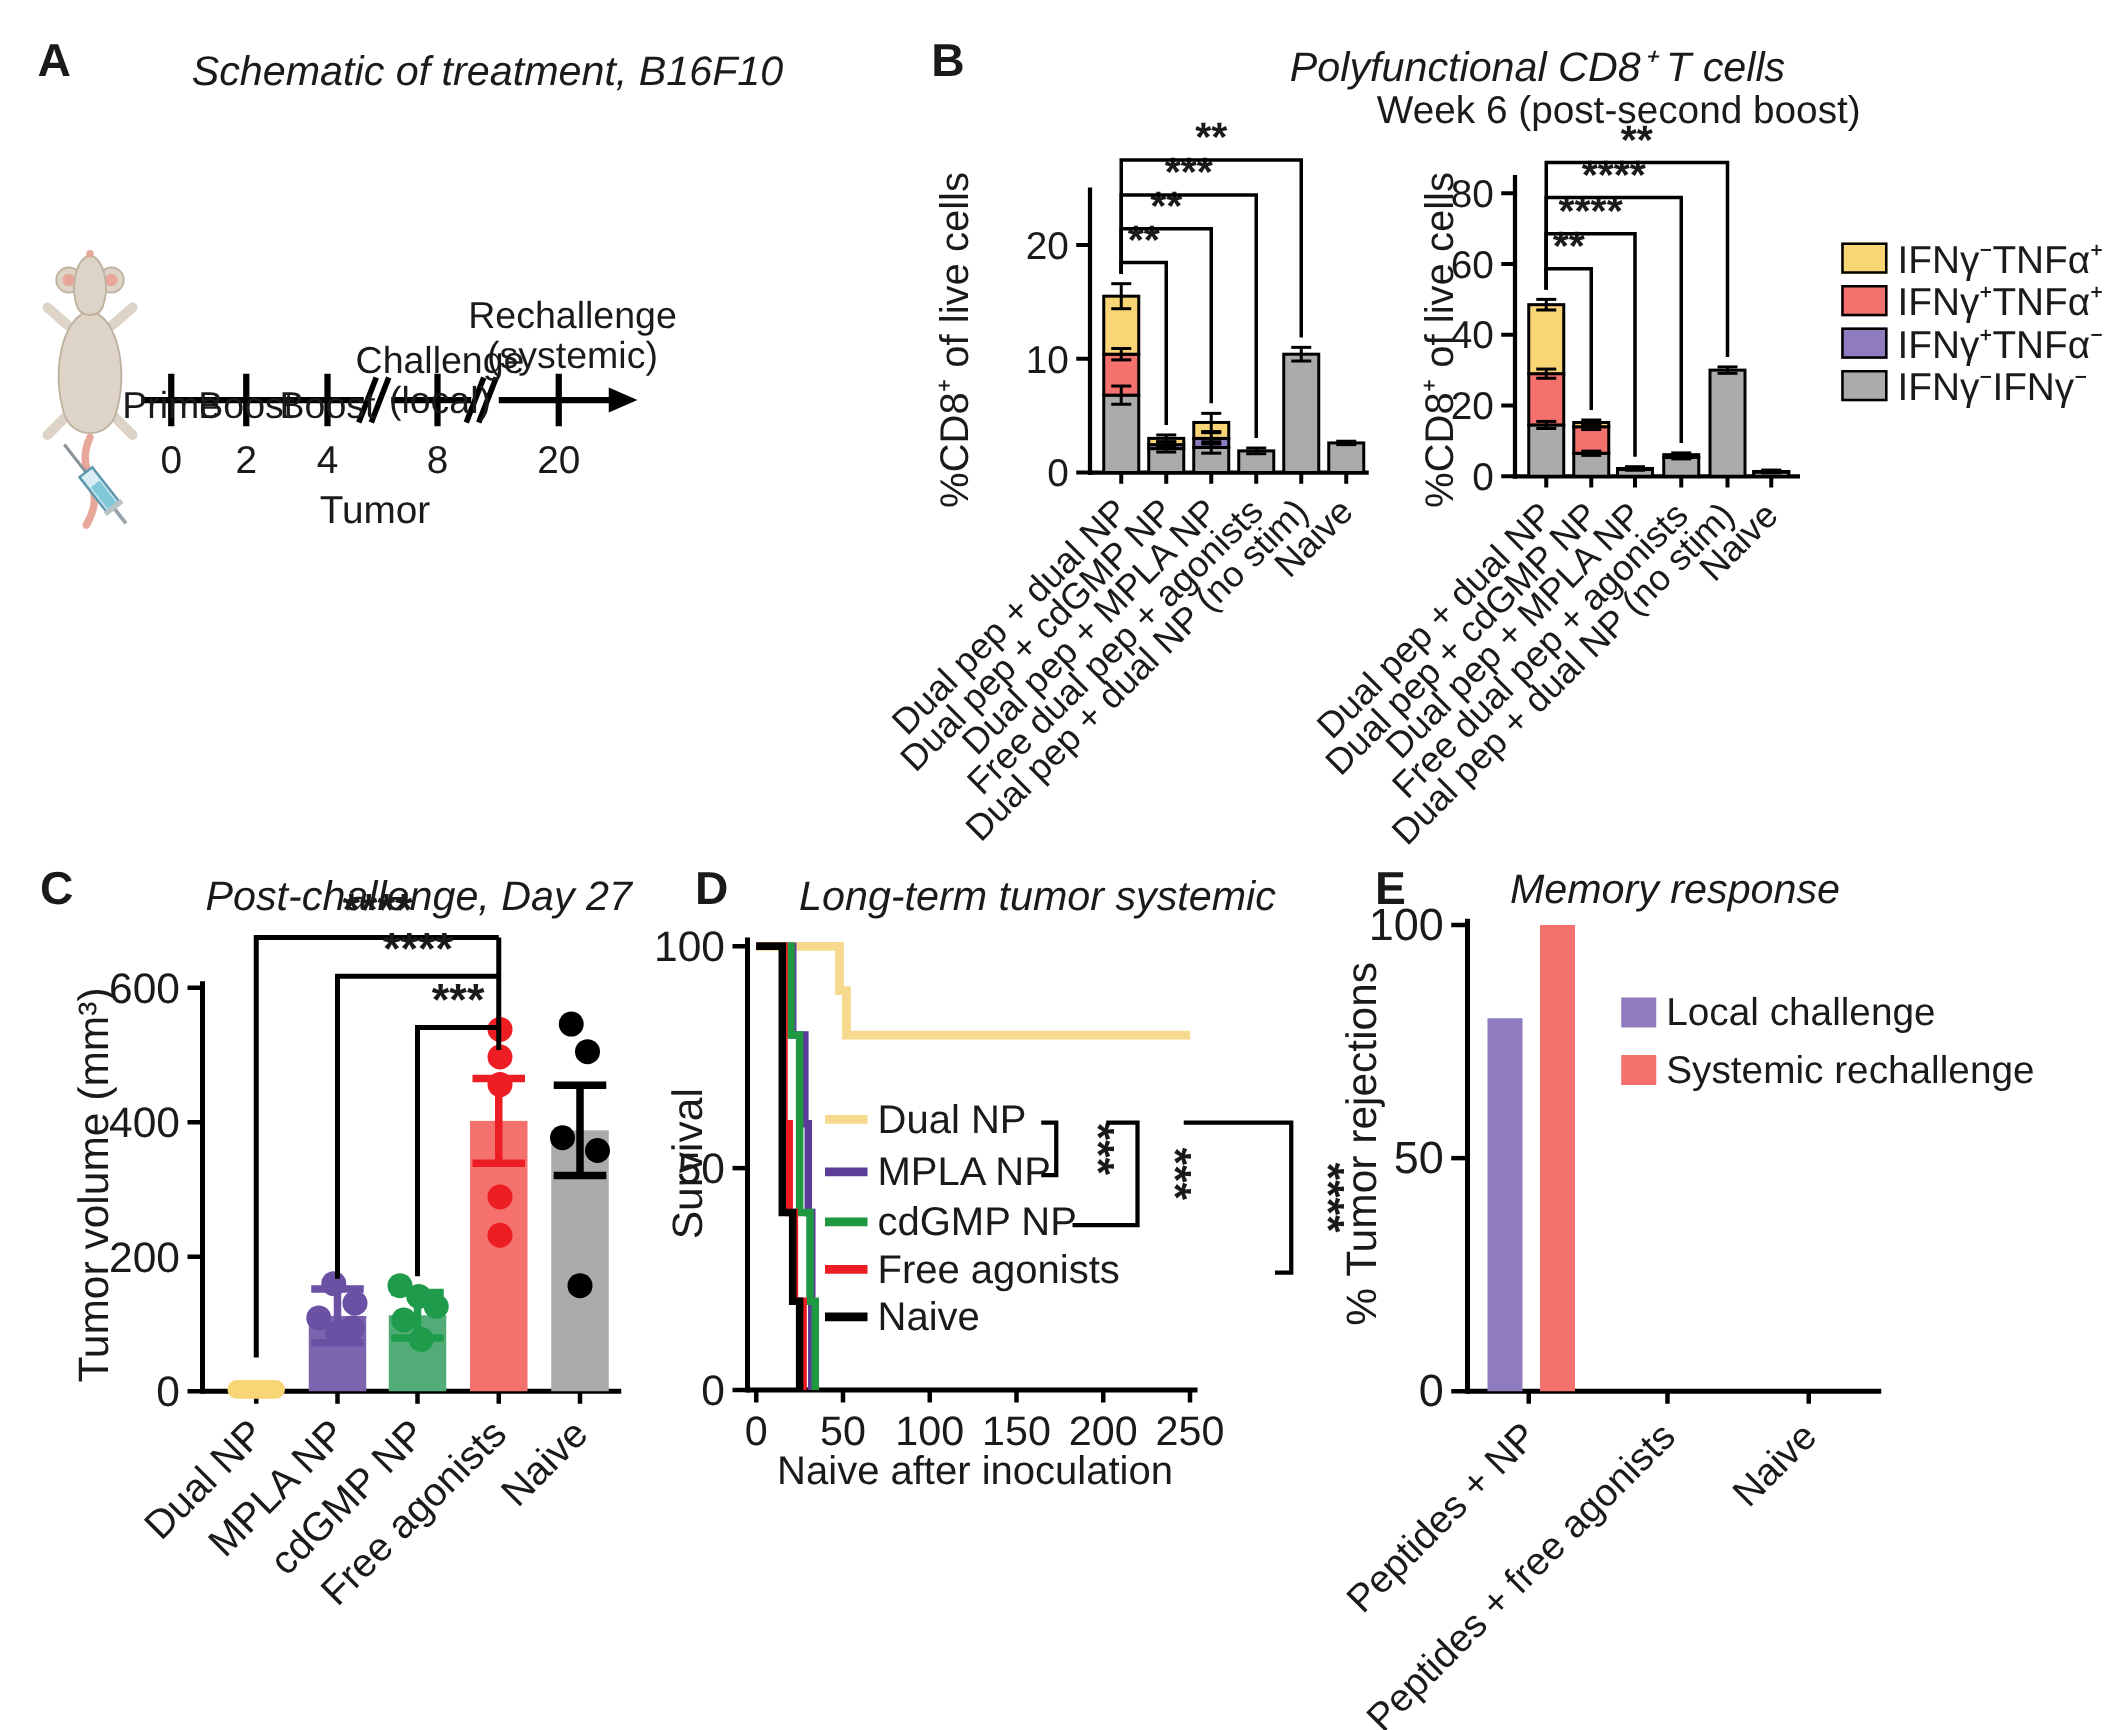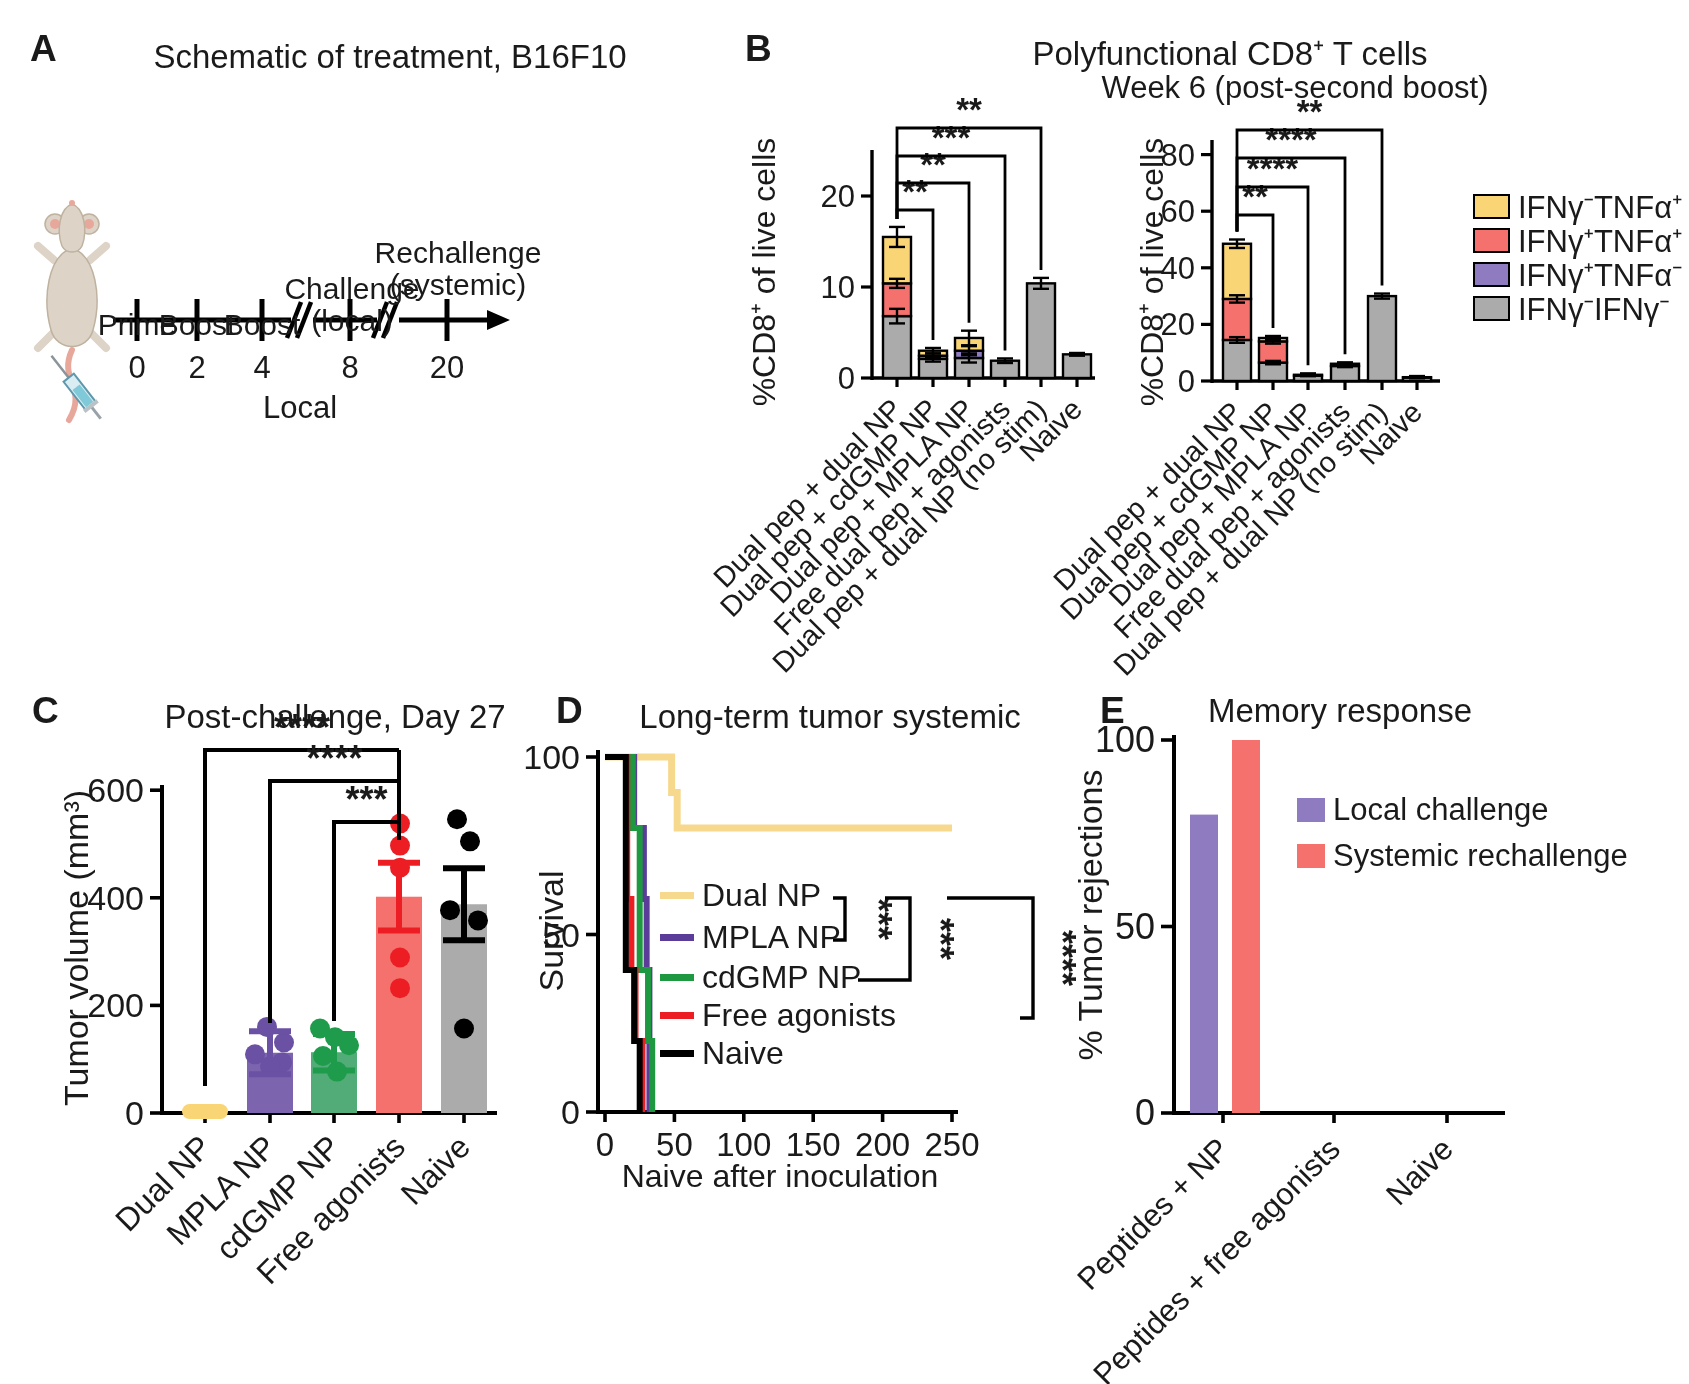--- a/index.html
+++ b/index.html
@@ -1,21 +1,21 @@
 <!DOCTYPE html>
 <html><head>
 <meta charset="utf-8">
 <style>
   html,body{margin:0;padding:0;background:#fff;}
   #canvas{position:relative;width:1689px;height:1384px;background:#fff;overflow:hidden;
           font-family:"Liberation Sans", sans-serif;color:#1a1a1a;}
   .abs{position:absolute;}
   .ctr{text-align:center;}
   .pletter{font-size:37px;font-weight:bold;}
-  .ptitle{font-size:33px;}
+  .ptitle{font-size:33px;font-style:italic;}
   .sub{font-size:31px;}
   .vlab{position:absolute;transform:translate(-50%,-50%) rotate(-90deg);white-space:nowrap;}
   .evlab{position:absolute;transform:translateX(-50%);text-align:center;font-size:30px;line-height:1.08;white-space:pre-line;margin-top:47px;}
   .wknum{position:absolute;transform:translateX(-50%);font-size:31px;}
   .legrow{position:absolute;display:flex;align-items:center;gap:8px;}
   .legsq{width:33px;height:21px;border:2.5px solid #000;flex:0 0 auto;}
   .legsqE{width:28px;height:24px;flex:0 0 auto;}
   .legline{width:34px;height:7px;flex:0 0 auto;}
   .legtxt{font-size:31px;white-space:nowrap;}
   svg text{font-family:"Liberation Sans", sans-serif;}
@@ -355,21 +355,21 @@
   <div class="evlab" style="left:262px;top:262px">Boost</div>
   <div class="evlab" style="left:352px;top:226px">Challenge
 (local)</div>
   <div class="evlab" style="left:458px;top:190px">Rechallenge
 (systemic)</div>
   <div class="wknum" style="left:137px;top:350px">0</div>
   <div class="wknum" style="left:197px;top:350px">2</div>
   <div class="wknum" style="left:262px;top:350px">4</div>
   <div class="wknum" style="left:350px;top:350px">8</div>
   <div class="wknum" style="left:447px;top:350px">20</div>
-  <div class="wknum" style="left:300px;top:390px">Local</div>
+  <div class="wknum" style="left:300px;top:390px">Tumor</div>
 
   <div class="abs pletter" style="left:745px;top:28px">B</div>
   <div class="abs ptitle ctr" style="left:950px;top:30px;width:560px">Polyfunctional CD8⁺ T cells</div>
   <div class="abs sub ctr" style="left:1095px;top:70px;width:400px">Week 6 (post-second boost)</div>
   <div class="vlab" style="left:762px;top:272px;font-size:32px">%CD8⁺ of live cells</div>
   <div class="vlab" style="left:1150px;top:272px;font-size:32px">%CD8⁺ of live cells</div>
 
   <div class="legrow" style="left:1473px;top:185px">
     <span class="legsq" style="background-color: rgb(250, 213, 118);"></span>
     <span class="legtxt">IFNγ⁻TNFα⁺</span>

